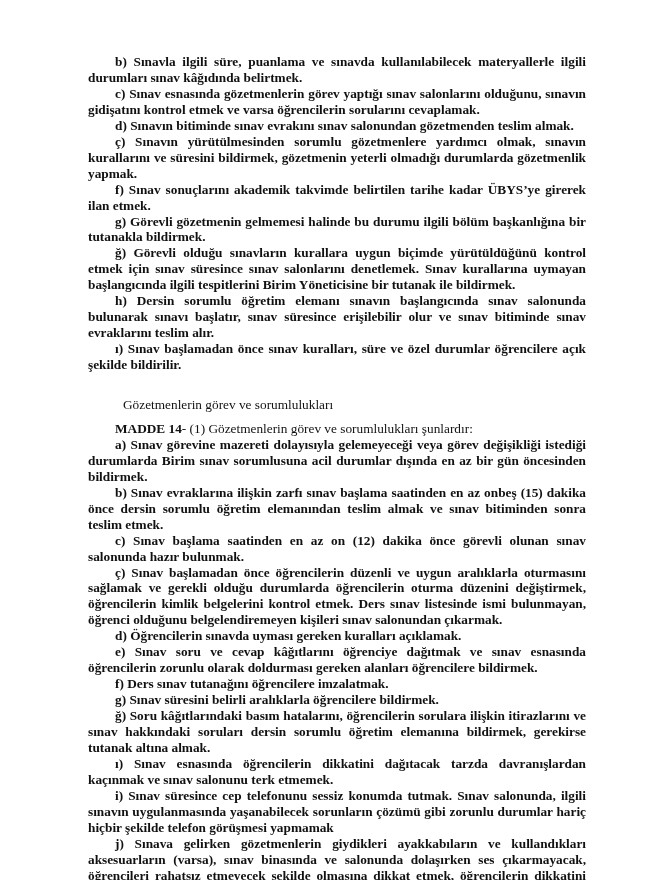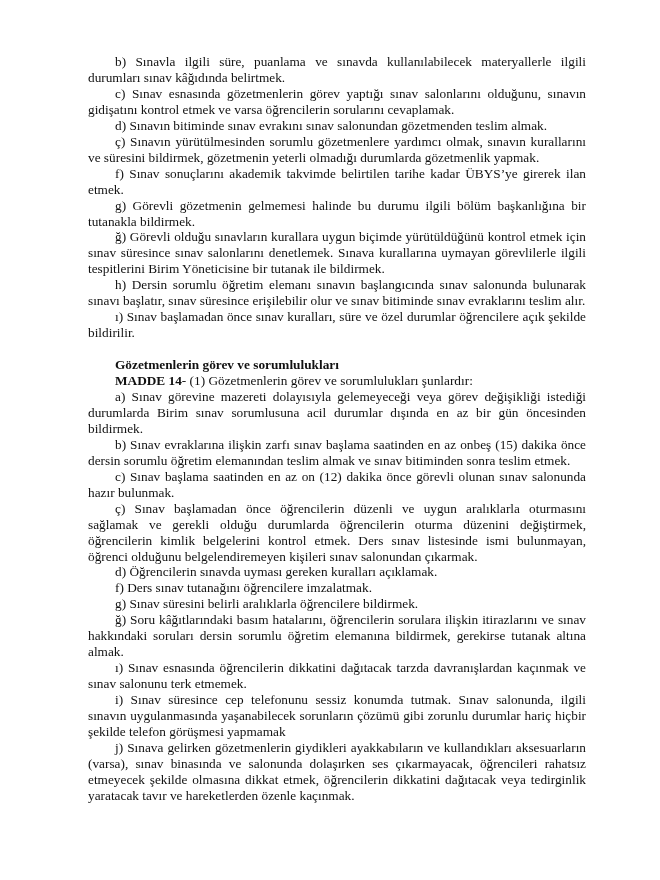--- a/index.html
+++ b/index.html
@@ -11,55 +11,57 @@
     width: 498px;
     font-family: "Liberation Serif", "DejaVu Serif", serif;
     font-size: 13.3px;
     line-height: 15.95px;
     color: #111111;
   }
   .para {
     margin: 0;
     text-indent: 27px;
     text-align: justify;
+    font-weight: bold;
   }
   .blank { height: 15.95px; }
   .heading {
-    margin: 0;
+    margin: 8px;
     text-indent: 27px;
-    font-weight: bold;
+    font-weight: normal;
   }
   .madde { margin: 0; text-indent: 27px; }
   .madde b { font-weight: bold; }
 </style>
 </head>
 <body>
 
 <div class="page">
 
   <p class="para">b) Sınavla ilgili süre, puanlama ve sınavda kullanılabilecek materyallerle ilgili durumları sınav kâğıdında belirtmek.</p>
   <p class="para">c) Sınav esnasında gözetmenlerin görev yaptığı sınav salonlarını olduğunu, sınavın gidişatını kontrol etmek ve varsa öğrencilerin sorularını cevaplamak.</p>
   <p class="para">d) Sınavın bitiminde sınav evrakını sınav salonundan gözetmenden teslim almak.</p>
   <p class="para">ç) Sınavın yürütülmesinden sorumlu gözetmenlere yardımcı olmak, sınavın kurallarını ve süresini bildirmek, gözetmenin yeterli olmadığı durumlarda gözetmenlik yapmak.</p>
   <p class="para">f) Sınav sonuçlarını akademik takvimde belirtilen tarihe kadar ÜBYS’ye girerek ilan etmek.</p>
   <p class="para">g) Görevli gözetmenin gelmemesi halinde bu durumu ilgili bölüm başkanlığına bir tutanakla bildirmek.</p>
-  <p class="para">ğ) Görevli olduğu sınavların kurallara uygun biçimde yürütüldüğünü kontrol etmek için sınav süresince sınav salonlarını denetlemek. Sınava kurallarına uymayan görevlilerle ilgili tespitlerini Birim Yöneticisine bir tutanak ile bildirmek.</p>
+  <p class="para">ğ) Görevli olduğu sınavların kurallara uygun biçimde yürütüldüğünü kontrol etmek için sınav süresince sınav salonlarını denetlemek. Sınav kurallarına uymayan başlangıcında ilgili tespitlerini Birim Yöneticisine bir tutanak ile bildirmek.</p>
   <p class="para">h) Dersin sorumlu öğretim elemanı sınavın başlangıcında sınav salonunda bulunarak sınavı başlatır, sınav süresince erişilebilir olur ve sınav bitiminde sınav evraklarını teslim alır.</p>
   <p class="para">ı) Sınav başlamadan önce sınav kuralları, süre ve özel durumlar öğrencilere açık şekilde bildirilir.</p>
 
   <div class="blank"></div>
 
   <p class="heading">Gözetmenlerin görev ve sorumlulukları</p>
   <p class="madde"><b>MADDE 14</b><span>- (1) Gözetmenlerin görev ve sorumlulukları şunlardır:</span></p>
 
   <p class="para">a) Sınav görevine mazereti dolayısıyla gelemeyeceği veya görev değişikliği istediği durumlarda Birim sınav sorumlusuna acil durumlar dışında en az bir gün öncesinden bildirmek.</p>
   <p class="para">b) Sınav evraklarına ilişkin zarfı sınav başlama saatinden en az onbeş (15) dakika önce dersin sorumlu öğretim elemanından teslim almak ve sınav bitiminden sonra teslim etmek.</p>
   <p class="para">c) Sınav başlama saatinden en az on (12) dakika önce görevli olunan sınav salonunda hazır bulunmak.</p>
   <p class="para">ç) Sınav başlamadan önce öğrencilerin düzenli ve uygun aralıklarla oturmasını sağlamak ve gerekli olduğu durumlarda öğrencilerin oturma düzenini değiştirmek, öğrencilerin kimlik belgelerini kontrol etmek. Ders sınav listesinde ismi bulunmayan, öğrenci olduğunu belgelendiremeyen kişileri sınav salonundan çıkarmak.</p>
   <p class="para">d) Öğrencilerin sınavda uyması gereken kuralları açıklamak.</p>
+  <p class="para">e) Sınav soru ve cevap kâğıtlarını öğrenciye dağıtmak ve sınav esnasında öğrencilerin zorunlu olarak doldurması gereken alanları öğrencilere bildirmek.</p>
   <p class="para">f) Ders sınav tutanağını öğrencilere imzalatmak.</p>
   <p class="para">g) Sınav süresini belirli aralıklarla öğrencilere bildirmek.</p>
   <p class="para">ğ) Soru kâğıtlarındaki basım hatalarını, öğrencilerin sorulara ilişkin itirazlarını ve sınav hakkındaki soruları dersin sorumlu öğretim elemanına bildirmek, gerekirse tutanak altına almak.</p>
   <p class="para">ı) Sınav esnasında öğrencilerin dikkatini dağıtacak tarzda davranışlardan kaçınmak ve sınav salonunu terk etmemek.</p>
   <p class="para">i) Sınav süresince cep telefonunu sessiz konumda tutmak. Sınav salonunda, ilgili sınavın uygulanmasında yaşanabilecek sorunların çözümü gibi zorunlu durumlar hariç hiçbir şekilde telefon görüşmesi yapmamak</p>
   <p class="para">j) Sınava gelirken gözetmenlerin giydikleri ayakkabıların ve kullandıkları aksesuarların (varsa), sınav binasında ve salonunda dolaşırken ses çıkarmayacak, öğrencileri rahatsız etmeyecek şekilde olmasına dikkat etmek, öğrencilerin dikkatini dağıtacak veya tedirginlik yaratacak tavır ve hareketlerden özenle kaçınmak.</p>
 
 </div>
 
 </body></html>

